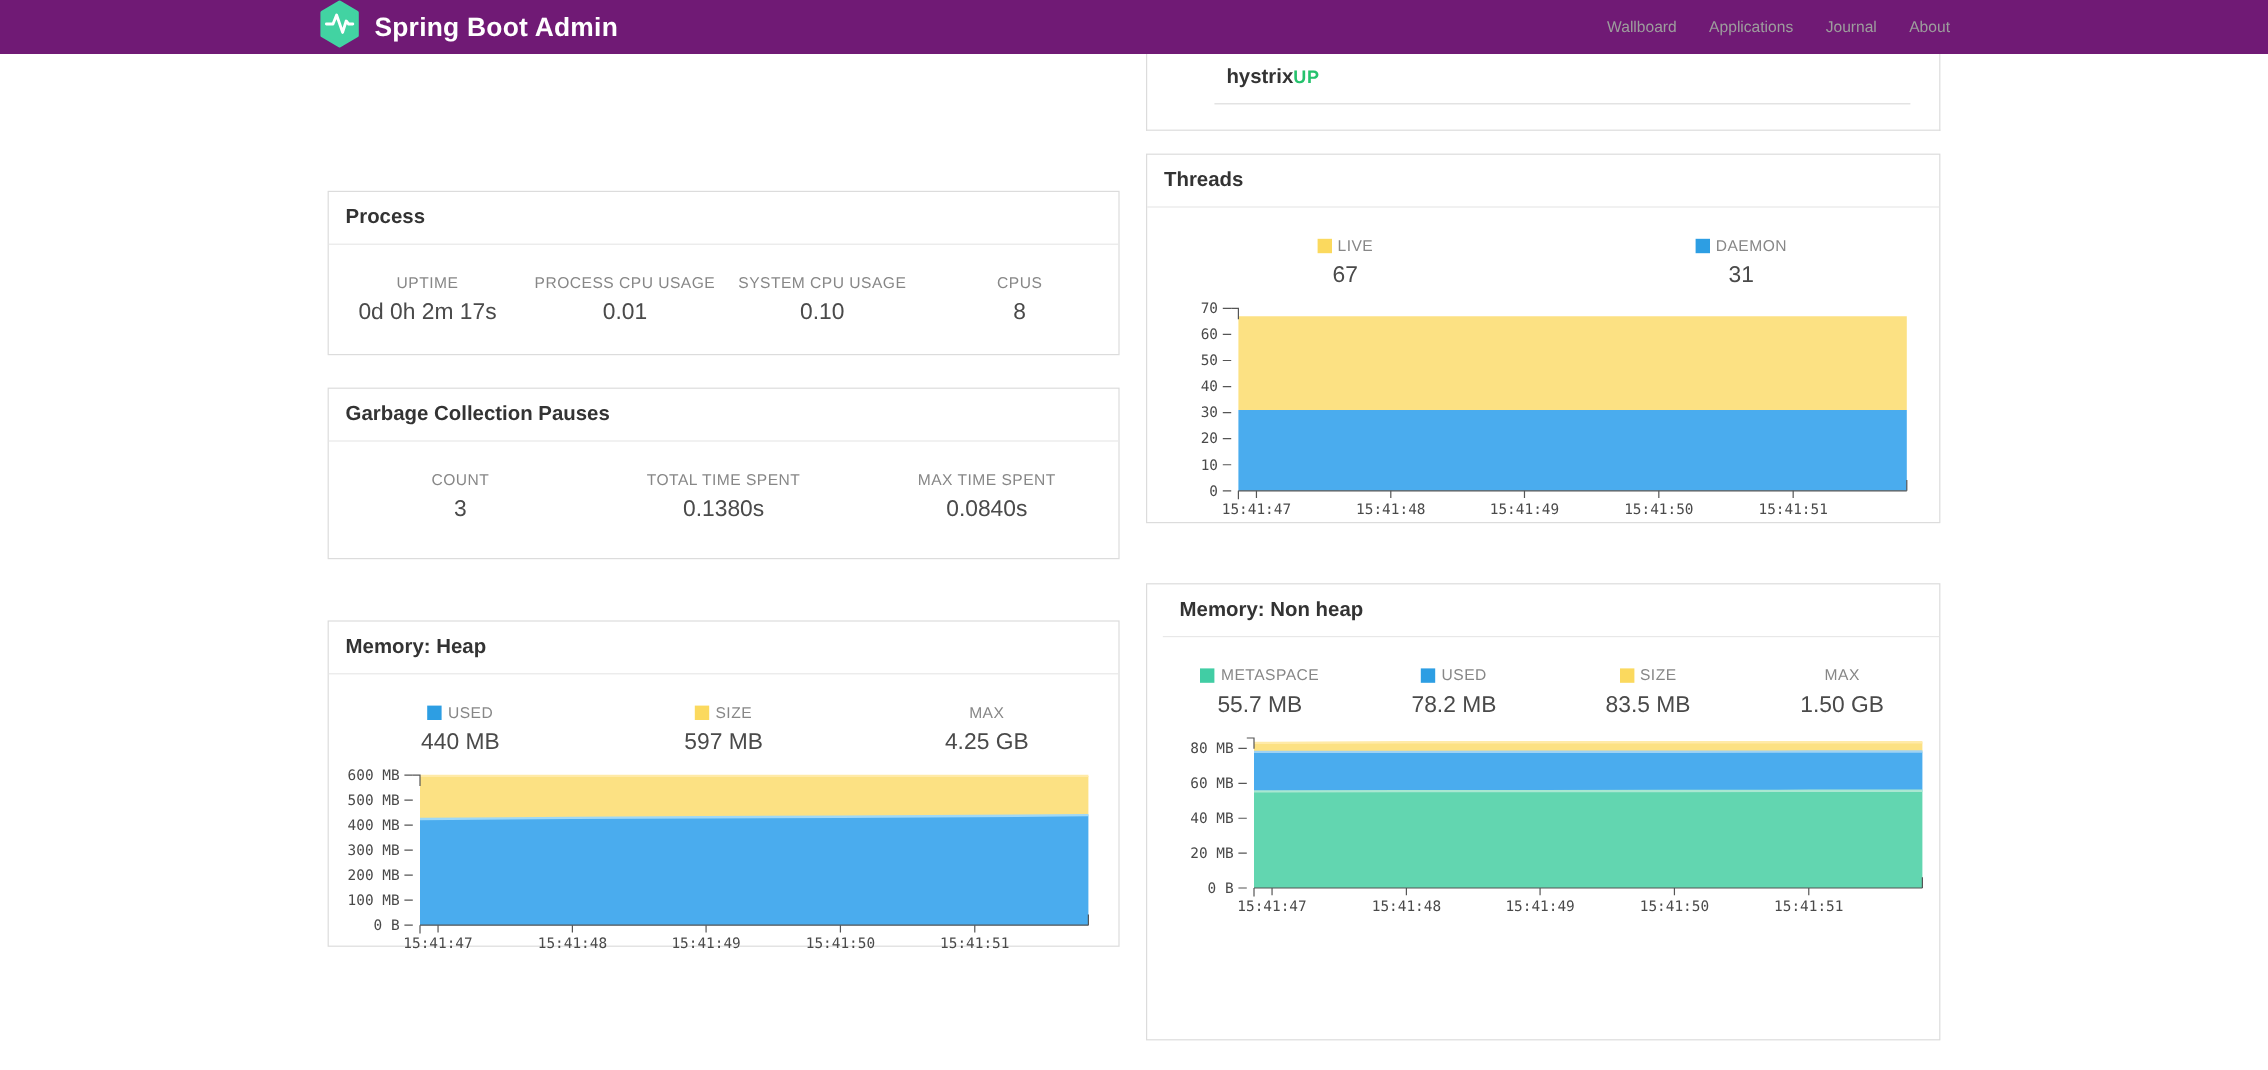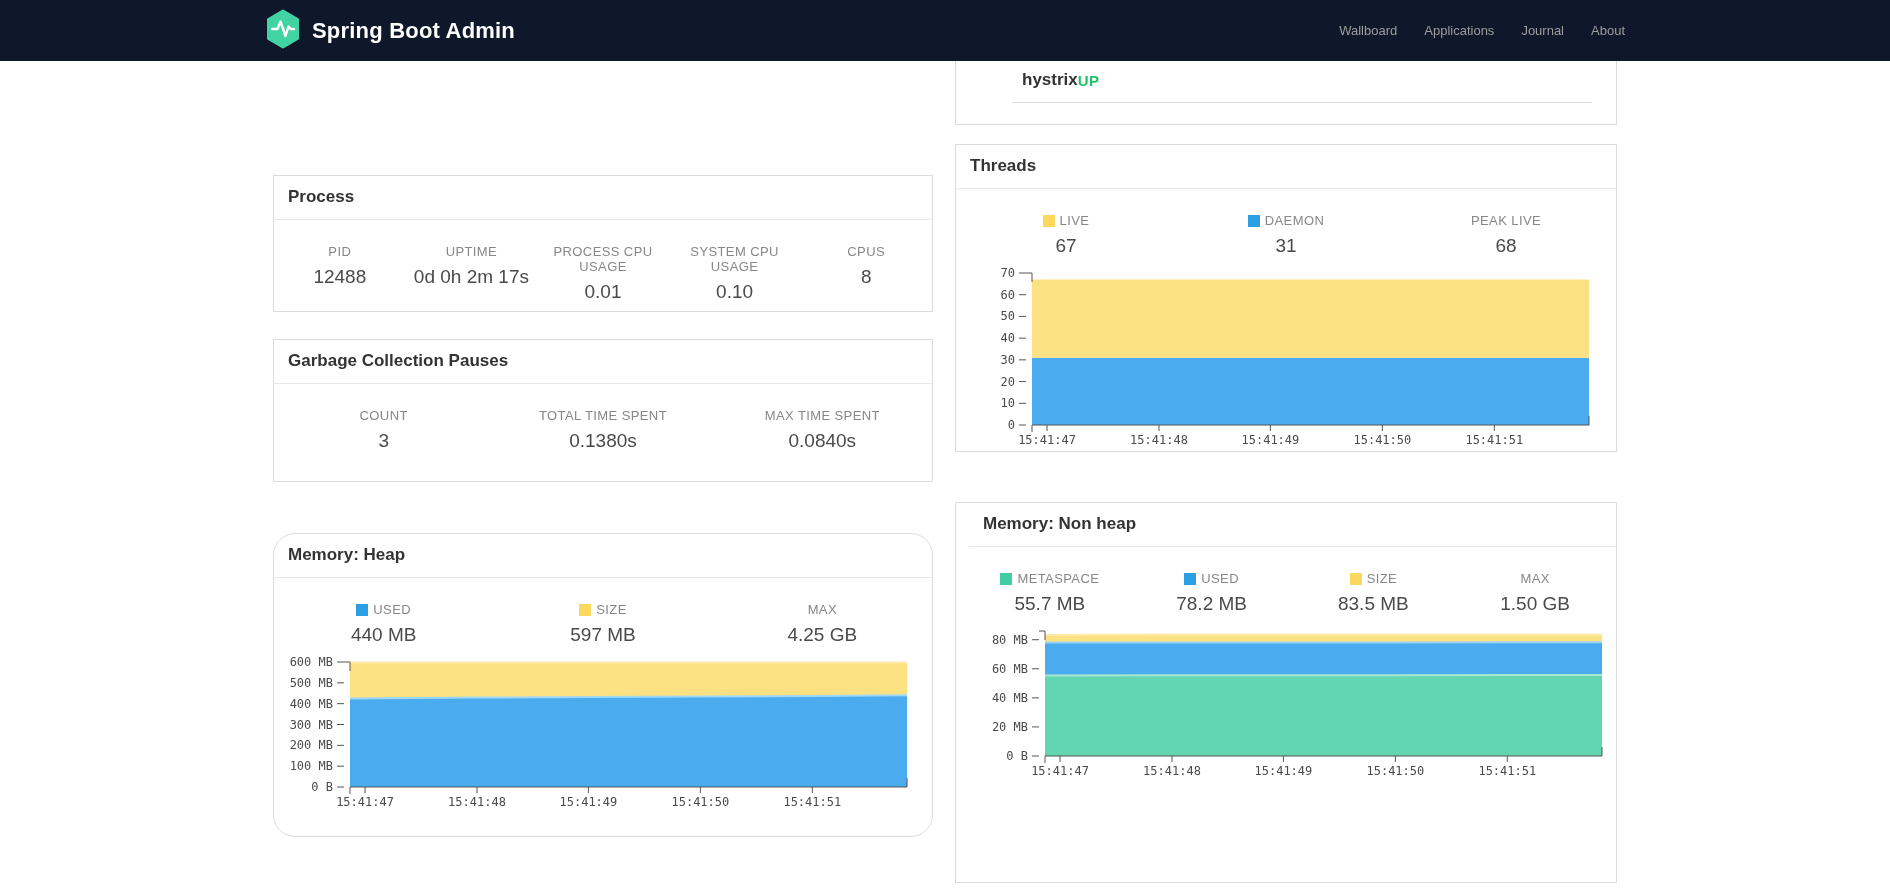--- a/index.html
+++ b/index.html
@@ -1,39 +1,39 @@
 <!DOCTYPE html>
 <html><head>
 <meta charset="utf-8">
 <style>
   * { margin:0; padding:0; box-sizing:border-box; }
   body { background:#fff; font-family:"Liberation Sans", sans-serif; }
   .screen { width:1890px; height:892px; background:#fff; overflow:hidden; position:relative; }
 
   
-  .navbar { height:61px; background:#0f172a; }
+  .navbar { height:45px; background:#701a75; }
   .nav-inner { width:1360px; margin:0 auto; height:100%; display:flex; align-items:center; justify-content:space-between; }
   .brand { display:flex; align-items:center; gap:11px; cursor:pointer; }
   .brand-title { color:#ffffff; font-size:22px; font-weight:bold; letter-spacing:0.2px; }
   .nav-links { display:flex; align-items:center; gap:27px; }
   .nav-link { color:#9d9d9d; font-size:13px; text-decoration:none; cursor:pointer; }
 
   
   .main { width:1344px; margin:0 auto; display:flex; gap:22px; }
   .col-left  { width:660px; }
   .col-right { width:662px; }
 
   .panel { background:#fff; border:1px solid #dcdcdc; }
   .panel-h { height:44px; padding:11px 14px; font-size:17px; font-weight:bold; color:#333;
              border-bottom:1px solid #e8e8e8; }
 
   
   .p-process { margin-top:114px; height:137px; }
   .p-gc      { margin-top:27px;  height:143px; }
-  .p-heap    { margin-top:51px;  height:304px;border-radius:22px; }
+  .p-heap    { margin-top:51px;  height:272px; }
   
   .p-apps    { height:64px; border-top:none; }
   .p-threads { margin-top:19px; height:308px; }
   .p-nonheap { margin-top:50px; height:381px;padding-left:13px; }
 
   
   .hy-row { margin:0 24px 0 56px; padding:9px 10px 12px 10px; border-bottom:1px solid #ddd;
             display:flex; align-items:center; justify-content:flex-start; }
   .hy-name { font-size:17px; font-weight:bold; color:#333; cursor:pointer; }
   .hy-status { font-size:15px; font-weight:bold; letter-spacing:0.5px; }
@@ -76,24 +76,20 @@
     </div>
   </nav>
 
   <div class="main">
 
     <div class="col-left">
 
       <section class="panel p-process">
         <header class="panel-h">Process</header>
         <div class="stats">
-            <div class="stat">
-              <div class="stat-label">PID</div>
-              <div class="stat-value">12488</div>
-            </div>
             <div class="stat">
               <div class="stat-label">UPTIME</div>
               <div class="stat-value">0d 0h 2m 17s</div>
             </div>
             <div class="stat">
               <div class="stat-label">PROCESS CPU USAGE</div>
               <div class="stat-value">0.01</div>
             </div>
             <div class="stat">
               <div class="stat-label">SYSTEM CPU USAGE</div>
@@ -193,24 +189,20 @@
         <header class="panel-h">Threads</header>
         <div class="stats">
             <div class="stat">
               <div class="stat-label"><span class="swatch" style="background: rgb(251, 217, 94);"></span>LIVE</div>
               <div class="stat-value">67</div>
             </div>
             <div class="stat">
               <div class="stat-label"><span class="swatch" style="background: rgb(45, 158, 227);"></span>DAEMON</div>
               <div class="stat-value">31</div>
             </div>
-            <div class="stat">
-              <div class="stat-label">PEAK LIVE</div>
-              <div class="stat-value">68</div>
-            </div>
           </div>
         <div class="chart-wrap">
           <svg class="chart" width="637" height="184" viewBox="0 0 637 184">
               <path d="M68,90.7L194.996,90.7L306.39599999999996,90.7L418.353,90.7L530.31,90.7L625,90.7L625,158L68,158Z" fill="#4aacee"></path>
               <path d="M68,12.5L194.996,12.5L306.39599999999996,12.5L418.353,12.5L530.31,12.5L625,12.5L625,90.7L530.31,90.7L418.353,90.7L306.39599999999996,90.7L194.996,90.7L68,90.7Z" fill="#fce183"></path>
               <line x1="55" x2="62" y1="158" y2="158" stroke="#555" stroke-width="1"></line>
               <text x="51" y="162" text-anchor="end" class="tick">0</text>
               <line x1="55" x2="62" y1="136.28571428571428" y2="136.28571428571428" stroke="#555" stroke-width="1"></line>
               <text x="51" y="140.28571428571428" text-anchor="end" class="tick">10</text>
               <line x1="55" x2="62" y1="114.57142857142858" y2="114.57142857142858" stroke="#555" stroke-width="1"></line>

